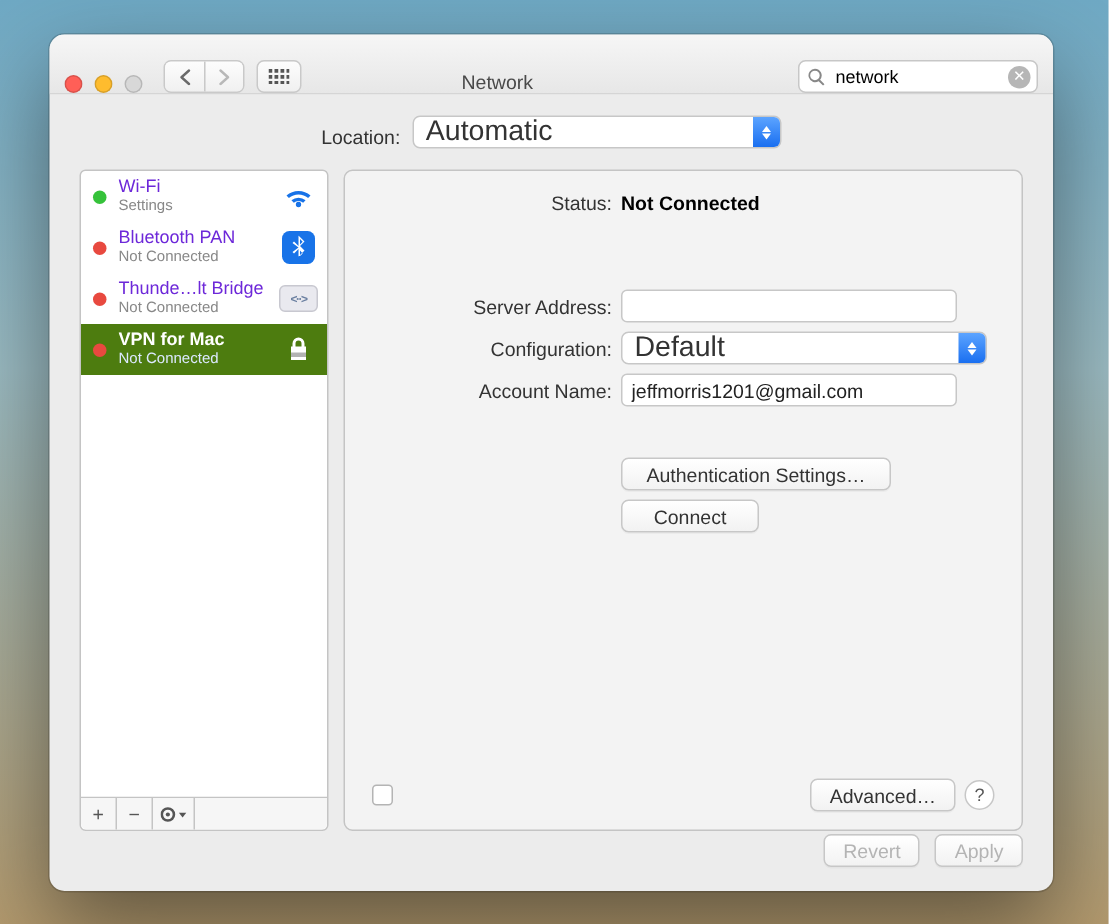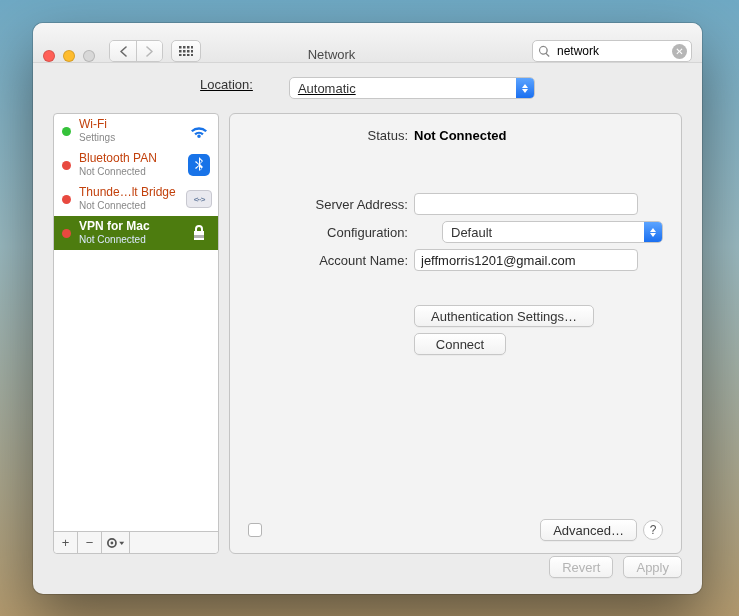--- a/index.html
+++ b/index.html
@@ -40,26 +40,26 @@
   .search {
     position:relative; width:160px; height:22px;
     border:1px solid #c7c7c7; border-radius:5px; background:#fff;
     display:flex; align-items:center; padding:0 22px 0 22px;
   }
   .search svg.mag { position:absolute; left:5px; top:4px; width:13px;height:13px; fill:#888;}
   .search input { border:none; outline:none; width:100%; font-size:12px; background:transparent;}
   .search .clear { position:absolute; right:4px; top:3px; width:15px;height:15px;border-radius:50%;background:#b6b6b6;color:#fff;display:flex;align-items:center;justify-content:center;font-size:10px;line-height:1;}
 
   .content { flex:1; padding: 14px 20px 16px 20px; display:flex; flex-direction:column;}
-  .location-row { display:flex; align-items:flex-start; justify-content:center; gap:8px; margin-bottom:14px;text-decoration:underline;}
+  .location-row { display:flex; align-items:flex-end; justify-content:center; gap:8px; margin-bottom:14px;}
   .label-r { text-align:right; color:#333;}
   .select {
     display:flex; align-items:center; justify-content:space-between;
     height:22px; background:#fff; border:1px solid #c7c7c7; border-radius:5px;
-    font-size:13px; color:#333; padding:0 0 0 8px;margin-left:28px;
+    font-size:19px; color:#333; padding:0 0 0 8px;
   }
   .select .caps {
     width:18px; height:100%; background:linear-gradient(#5ca4ff,#1a6ff0);
     border-radius:0 4px 4px 0; display:flex; flex-direction:column; align-items:center; justify-content:center;
     gap:1px;
   }
   .select .caps::before,.select .caps::after{content:"";width:0;height:0;border-left:3px solid transparent;border-right:3px solid transparent;}
   .select .caps::before{border-bottom:4px solid #fff;}
   .select .caps::after{border-top:4px solid #fff;}
 
@@ -71,21 +71,21 @@
   .svc-list { flex:1; overflow:auto;}
   .svc {
     display:flex; align-items:center; gap:8px;
     padding:4px 6px 4px 8px; position:relative; height:34px;
   }
   .svc.selected { background:#4d7c0f; color:#fff;}
   .status-dot { width:9px;height:9px;border-radius:50%; flex-shrink:0;}
   .status-dot.green{background:#35c23a;}
   .status-dot.red{background:#e8493f;}
   .svc-text { display:flex; flex-direction:column; line-height:1.15; flex:1; min-width:0;}
-  .svc-name { font-size:12px; color:#c2410c; white-space:nowrap; overflow:hidden; text-overflow:ellipsis;}
+  .svc-name { font-size:12px; color:#6d28d9; white-space:nowrap; overflow:hidden; text-overflow:ellipsis;}
   .svc-sub { font-size:10px; color:#888;}
   .svc.selected .svc-name{color:#fff; font-weight:600;}
   .svc.selected .svc-sub{color:#dce9ff;}
   .svc-icon { width:26px; display:flex;align-items:center;justify-content:center;}
   .sidebar-ftr {
     height:22px; border-top:1px solid #c4c4c4; display:flex; background:#f6f6f6; border-radius:0 0 4px 4px;
   }
   .ftr-btn { width:24px; display:flex;align-items:center;justify-content:center; border-right:1px solid #c4c4c4; font-size:13px; color:#555;}
   .ftr-gear { width:28px; display:flex;align-items:center;justify-content:center;border-right:1px solid #c4c4c4;font-size:11px;color:#555;}
 

